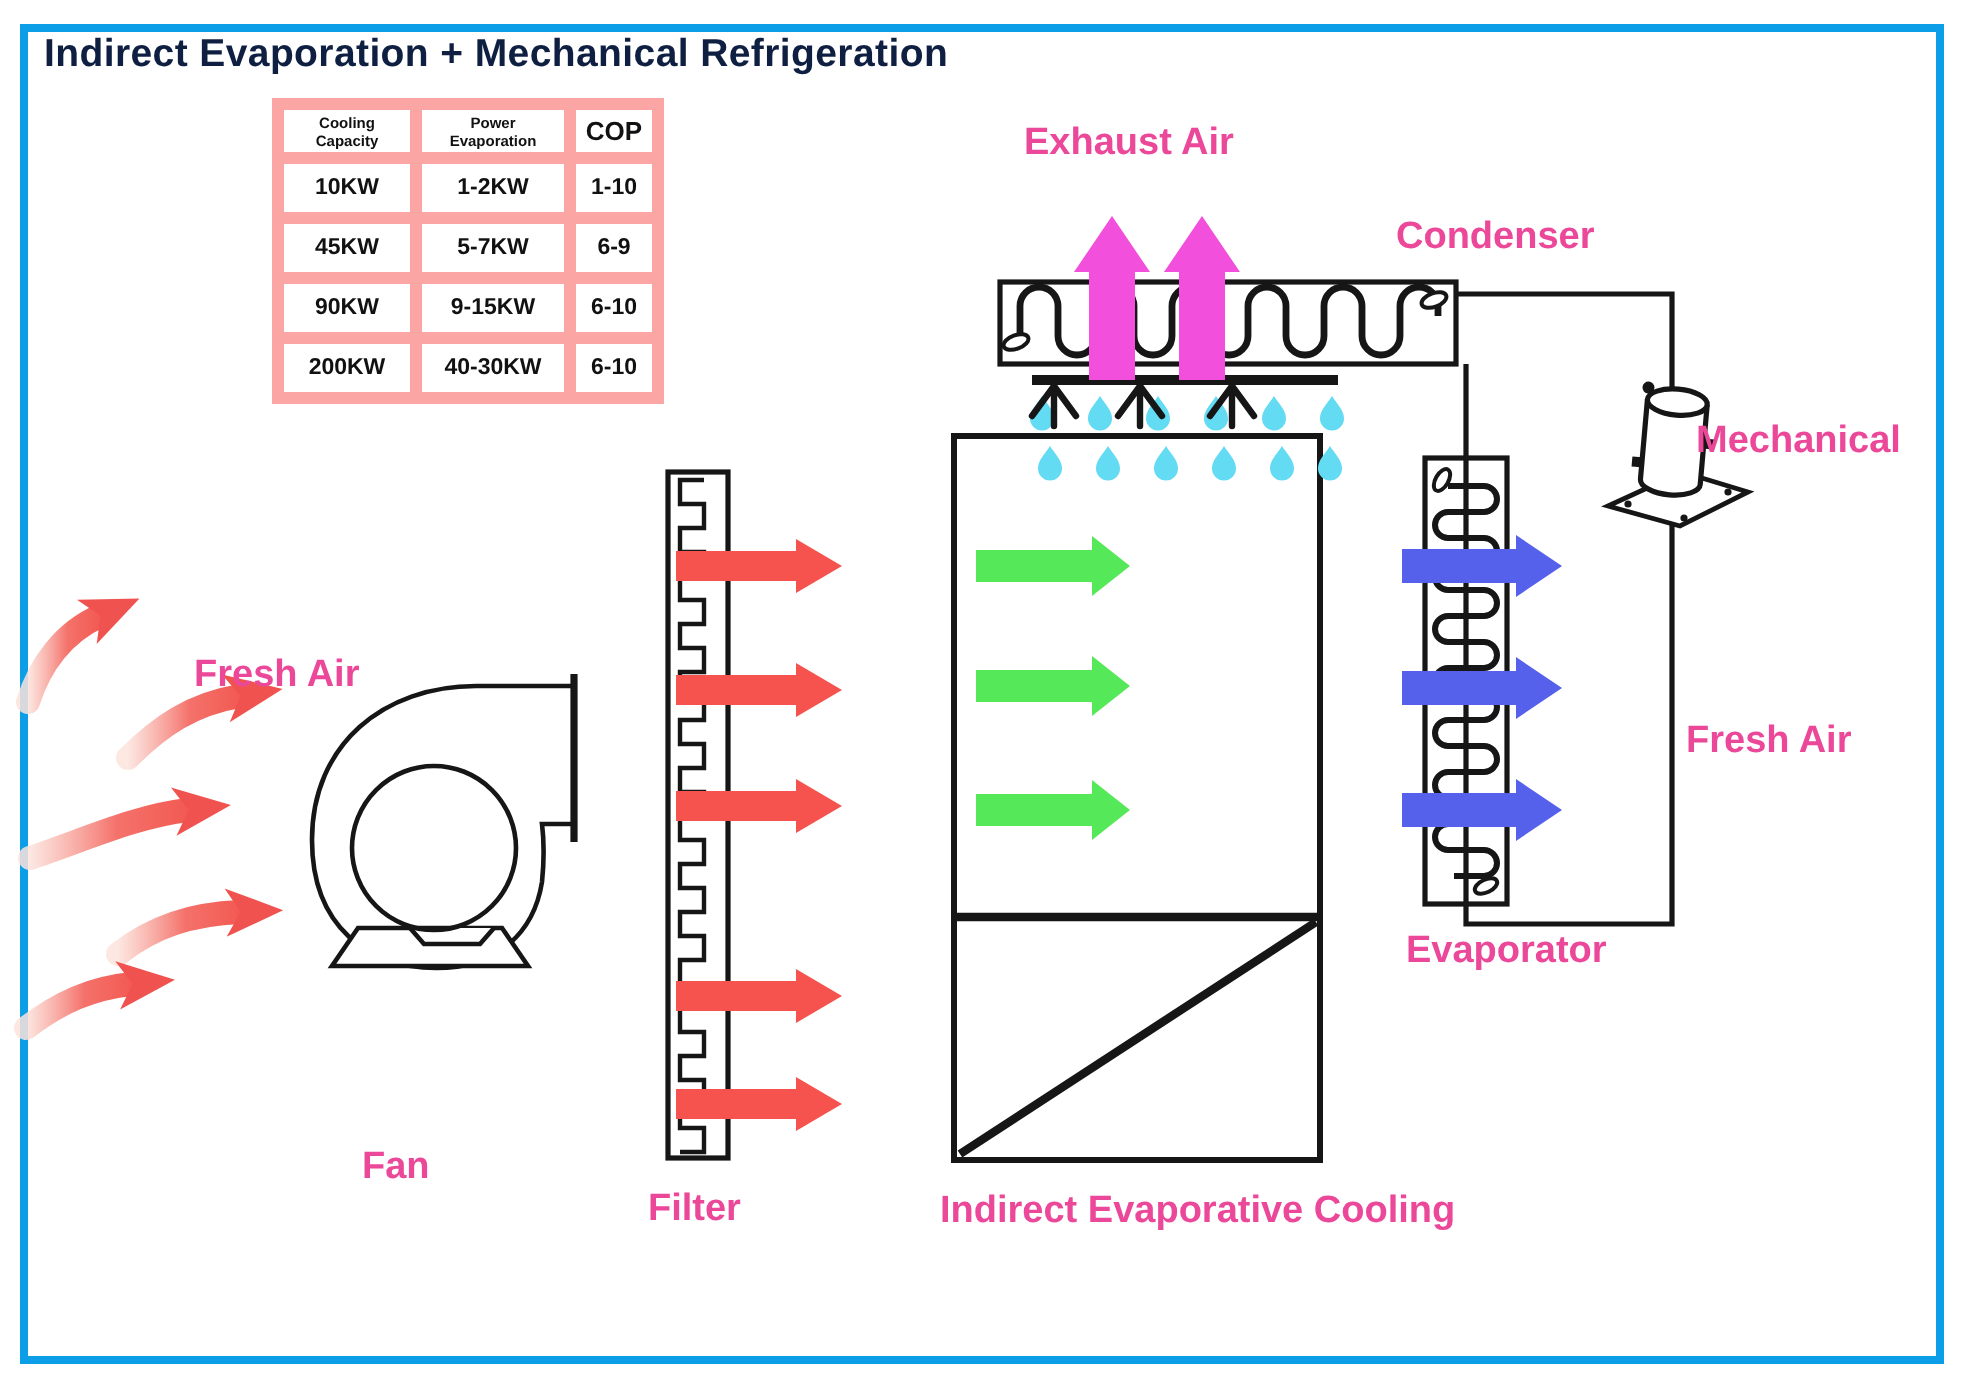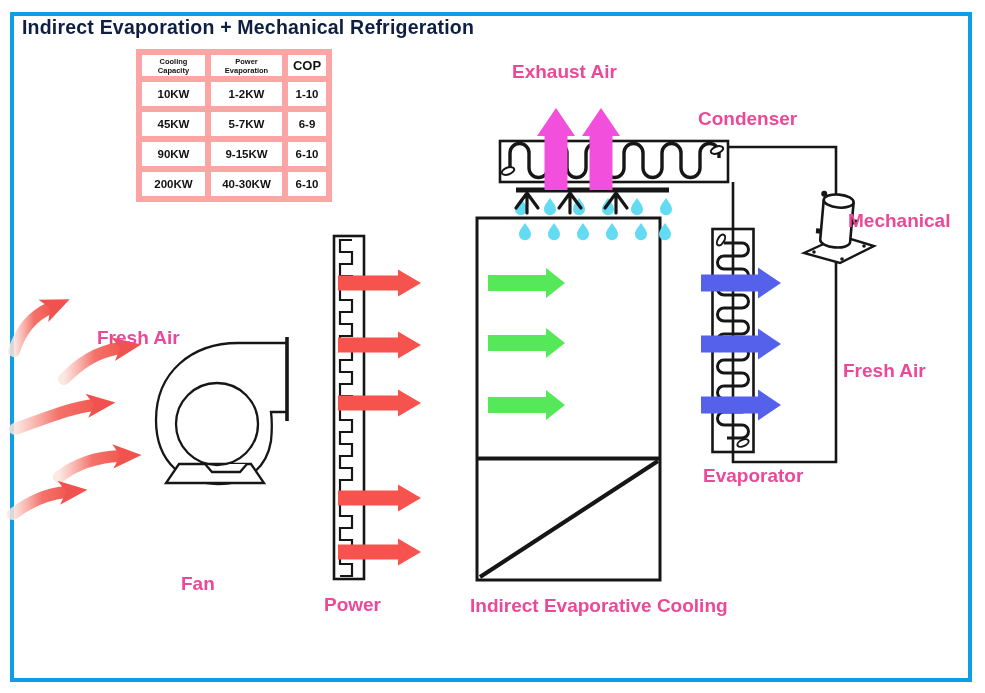--- a/index.html
+++ b/index.html
@@ -201,21 +201,21 @@
         <rect x="849" y="218" width="8" height="5" fill="#161616"></rect>
         <rect x="817" y="230" width="8" height="5" fill="#161616"></rect>
         <path d="M 822,201 V 241 A 15,6.5 0 0 0 852,241 V 201" fill="#ffffff" stroke="#161616" stroke-width="2.6"></path>
         <ellipse cx="837" cy="201" rx="15" ry="6.5" fill="#ffffff" stroke="#161616" stroke-width="2.6"></ellipse>
       </g>
     </g>
   </svg>
 
   <div class="lbl" style="left:97px;  top:327px;">Fresh Air</div>
   <div class="lbl" style="left:181px; top:573px;">Fan</div>
-  <div class="lbl" style="left:324px; top:594px;">Power</div>
+  <div class="lbl" style="left:324px; top:594px;">Filter</div>
   <div class="lbl" style="left:470px; top:595px;">Indirect Evaporative Cooling</div>
   <div class="lbl" style="left:512px; top:61px;">Exhaust Air</div>
   <div class="lbl" style="left:698px; top:108px;">Condenser</div>
   <div class="lbl" style="left:848px; top:210px;">Mechanical</div>
   <div class="lbl" style="left:843px; top:360px;">Fresh Air</div>
   <div class="lbl" style="left:703px; top:465px;">Evaporator</div>
 
 </div>
 
 </body></html>

